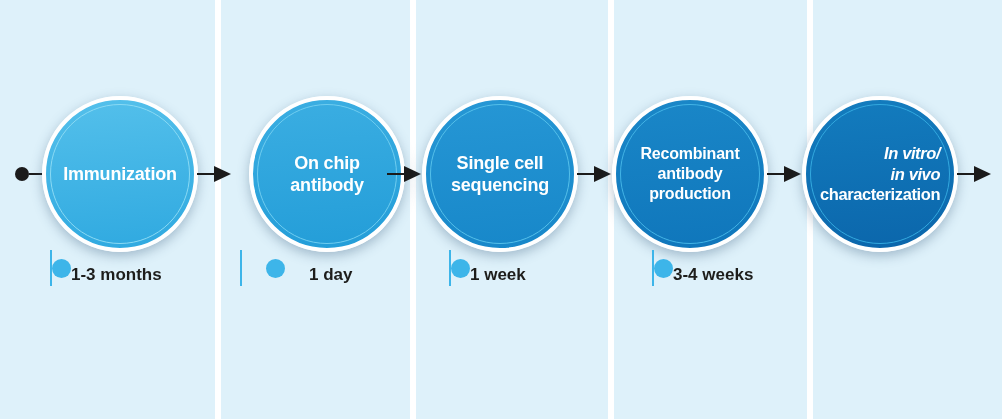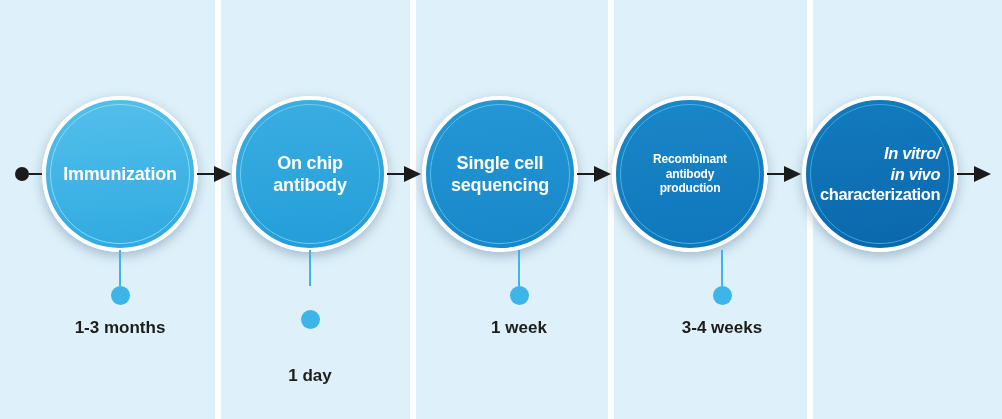--- a/index.html
+++ b/index.html
@@ -18,44 +18,44 @@
     border:4px solid #ffffff; box-shadow:0 4px 12px rgba(60,95,125,.38);
     display:flex; align-items:center; justify-content:center; text-align:center;
     color:#ffffff; font-weight:700;
   }
   .circle::after {
     content:""; position:absolute; inset:4px; border-radius:50%;
     border:1px solid var(--ring,#ffffff); pointer-events:none;
   }
   .circle-label { line-height:1.24; font-size:18px; letter-spacing:-0.2px; }
   .circle-label span { display:block; }
-  .c1 { left:42px; }  .c2 { left:232px; } .c3 { left:422px; }
+  .c1 { left:42px; }  .c2 { left:249px; } .c3 { left:422px; }
   .c4 { left:612px; } .c5 { left:802px; }
-  .c4 .circle-label { font-size:12px; }
+  .c4 .circle-label { font-size:16px; }
   .c5 .circle-label { font-size:16.5px; letter-spacing:-0.4px; }
   .italic { font-style:italic;text-align:right; }
 
   
   .start-connector { position:absolute; top:167px; left:15px; width:28px; height:14px;
                      display:flex; align-items:center; }
   .start-dot { width:14px; height:14px; border-radius:50%; background:var(--arrow,#1b1b1b); }
   .start-shaft { flex:1; height:2px; background:var(--arrow,#1b1b1b); }
 
   
   .arrow { position:absolute; top:166px; width:34px; height:16px;
            display:flex; align-items:center; }
   .arrow .shaft { flex:1; height:2px; background:var(--arrow,#1b1b1b); }
   .arrow .head  { width:0; height:0; border-left:17px solid var(--arrow,#1b1b1b);
                   border-top:8px solid transparent; border-bottom:8px solid transparent; }
   .a1 { left:197px; } .a2 { left:387px; } .a3 { left:577px; }
   .a4 { left:767px; } .a5 { left:957px; }
 
   
   .time-marker { position:absolute; top:250px; width:140px;
-                 display:flex; flex-direction:column; align-items:center; }
+                 display:flex; flex-direction:row; align-items:center; }
   .tm-line  { width:2px; height:36px; background:var(--tm,#3DB5E9); }
   .tm-dot   { width:19px; height:19px; border-radius:50%; background:var(--tm,#3DB5E9); }
   .tm-label { margin-top:13px; font-size:17px; font-weight:700;
               color:var(--tm-label,#1D1D1B); white-space:nowrap; }
   .t1 { left:50px; } .t2 { left:240px;gap:24px; } .t3 { left:449px; } .t4 { left:652px; }
 </style>
 </head>
 <body>
 
 <div class="canvas">

